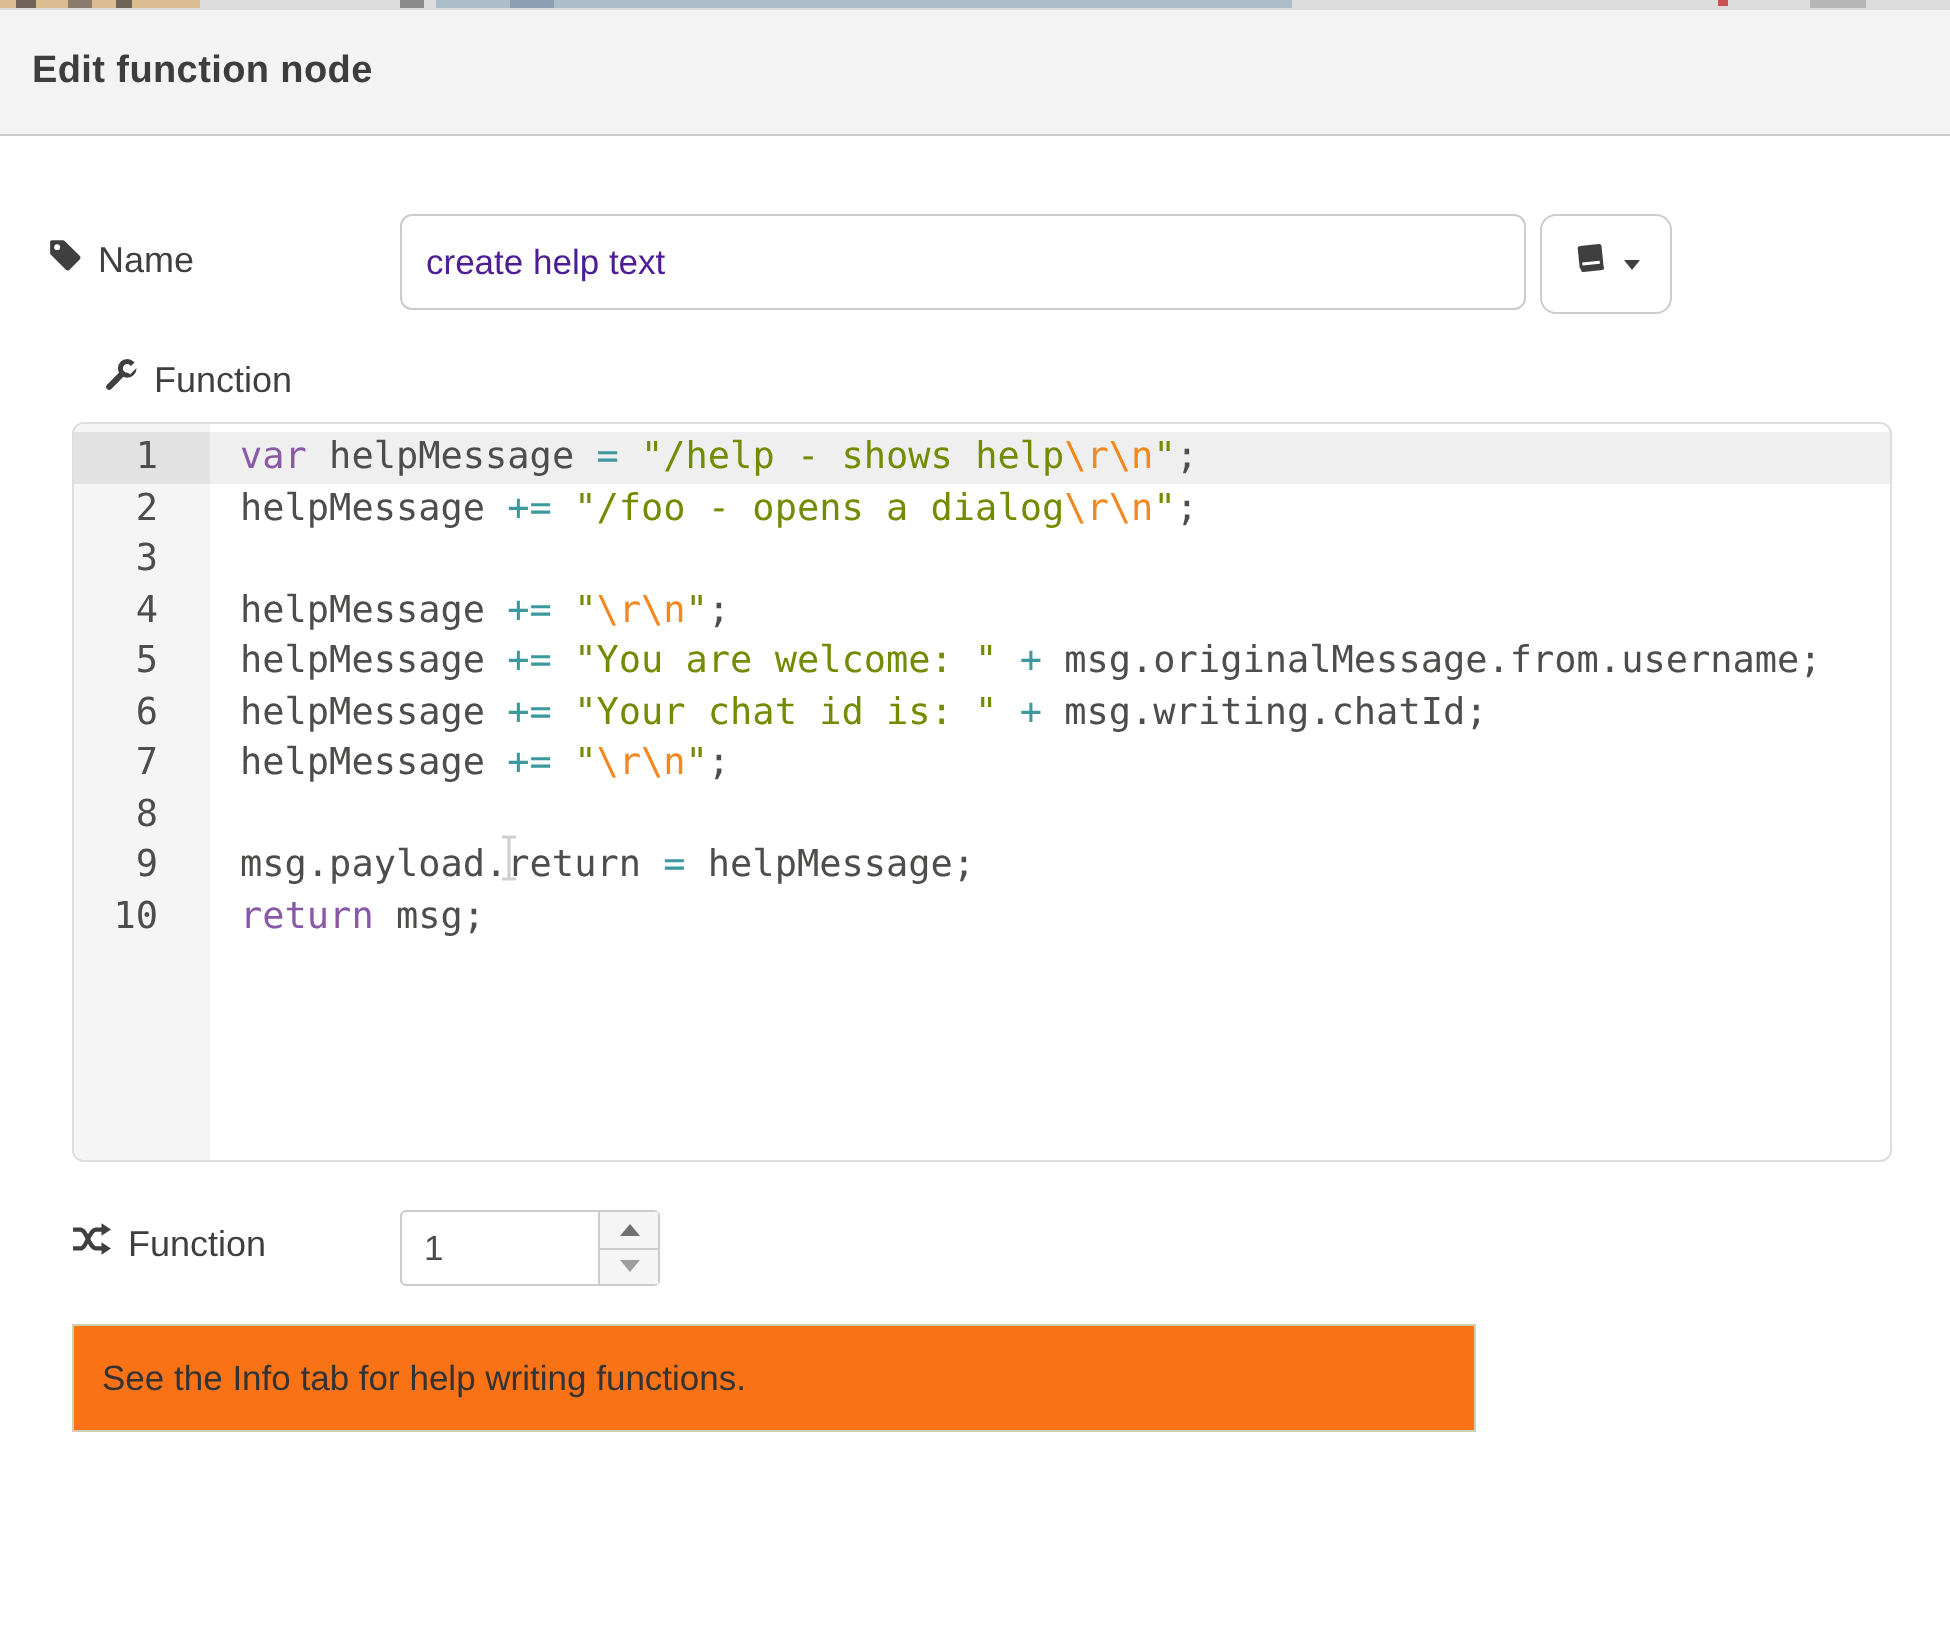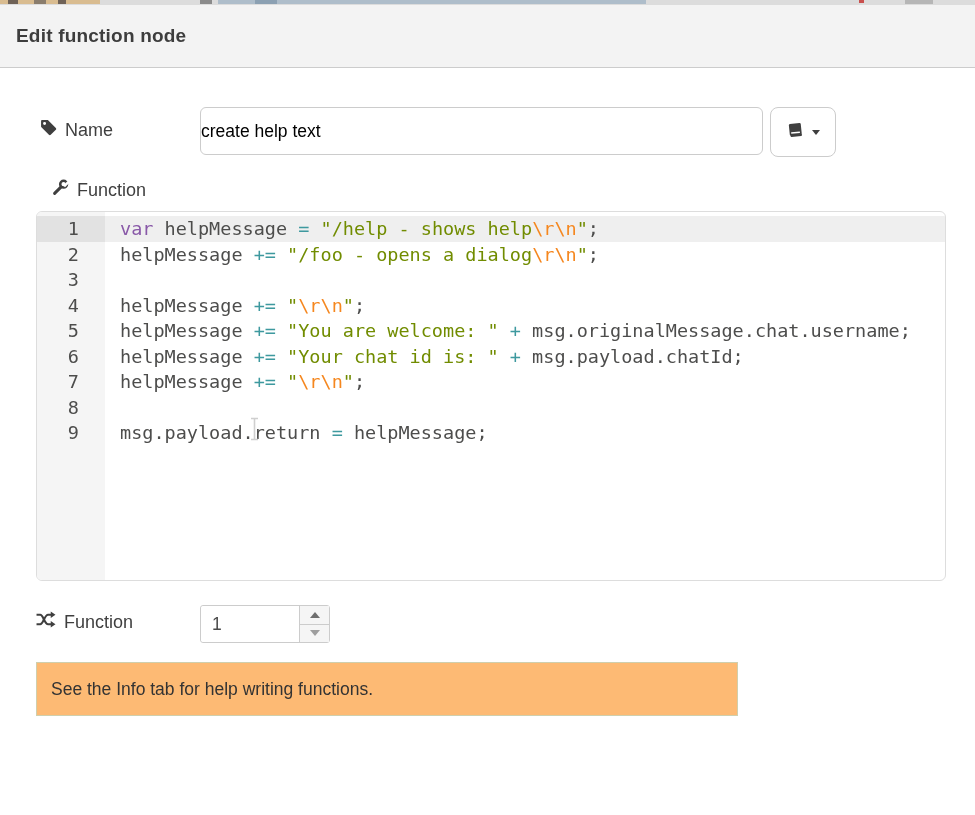--- a/index.html
+++ b/index.html
@@ -18,26 +18,26 @@
   .f-bar2{left:255px;width:22px;background:#8ba0b2}
   .f-red{left:859px;width:5px;height:3px;background:#c9504e}
   .f-g2{left:905px;width:28px;background:#b6b6b6}
 
   
   .hdr{position:absolute;top:5px;left:0;width:100%;height:63px;background:#f3f3f3;
        border-bottom:1px solid #ccc;box-sizing:border-box;display:flex;align-items:center;padding-left:16px}
   .hdr h1{margin:0;font-size:19px;font-weight:700;color:#3d3d3d;letter-spacing:.2px}
 
   .row-label{position:absolute;display:flex;align-items:center;gap:8px;font-size:18px;color:#3f3f3f}
-  #name-label{left:40px;top:119px}
+  #name-label{left:24px;top:119px}
   #function-label{left:52px;top:179px}
   #outputs-label{left:36px;top:611px}
 
   #name-input{position:absolute;left:200px;top:107px;width:563px;height:48px;box-sizing:border-box;
-       border:1px solid #ccc;border-radius:6px;font-size:17.5px;color:#000000;padding:0 0;
+       border:1px solid #ccc;border-radius:6px;font-size:17.5px;color:#4c1d95;padding:0 12px;
        font-family:inherit;outline:none;background:#fff}
   #library-button{position:absolute;left:770px;top:107px;width:66px;height:50px;box-sizing:border-box;
        background:#fff;border:1px solid #ccc;border-radius:8px;display:flex;align-items:center;
        justify-content:center;gap:7px;cursor:pointer}
   .caret{width:0;height:0;border-left:4.5px solid transparent;border-right:4.5px solid transparent;
        border-top:5.5px solid #3f3f3f}
 
   
   #editor{position:absolute;left:36px;top:211px;width:910px;height:370px;box-sizing:border-box;
        border:1px solid #ddd;border-radius:6px;background:#fff;overflow:hidden;
@@ -64,21 +64,21 @@
   .spin-btns{width:29px;flex:none;display:flex;flex-direction:column;border-left:1px solid #ccc}
   .spin-btn{flex:1;display:flex;align-items:center;justify-content:center;background:#f5f5f5;cursor:pointer}
   .spin-btn.up{border-bottom:1px solid #ccc}
   .tri-up{width:0;height:0;border-left:5px solid transparent;border-right:5px solid transparent;
        border-bottom:6.5px solid #6f6f6f}
   .tri-down{width:0;height:0;border-left:5px solid transparent;border-right:5px solid transparent;
        border-top:6.5px solid #9e9e9e}
 
   
   #tip{position:absolute;left:36px;top:662px;width:702px;height:54px;box-sizing:border-box;
-       background:#fdba74;border:1px solid #cfcfad;display:flex;align-items:center;
+       background:#f97316;border:1px solid #cfcfad;display:flex;align-items:center;
        padding-left:14px;font-size:17.5px;color:#333}
 
   
   .btn{position:absolute;top:762px;height:40px;box-sizing:border-box;background:#f1f1f1;
        border:1px solid #ccc;border-radius:2px;font-size:18px;color:#4f4f4f;display:flex;
        align-items:center;justify-content:center;cursor:pointer;font-family:inherit}
   #ok-button{left:785px;width:71px}
   #cancel-button{left:848px;width:109px}
 </style>
 </head>
@@ -149,37 +149,41 @@
         <div class="code-line">
           <span class="ln">3</span>
           <span class="code"></span>
         </div>
         <div class="code-line">
           <span class="ln">4</span>
           <span class="code"><span class="tk-txt">helpMessage </span><span class="tk-op">+=</span><span class="tk-txt"> </span><span class="tk-str">"</span><span class="tk-esc">\r\n</span><span class="tk-str">"</span><span class="tk-txt">;</span></span>
         </div>
         <div class="code-line">
           <span class="ln">5</span>
-          <span class="code"><span class="tk-txt">helpMessage </span><span class="tk-op">+=</span><span class="tk-txt"> </span><span class="tk-str">"You are welcome: "</span><span class="tk-txt"> </span><span class="tk-op">+</span><span class="tk-txt"> msg.originalMessage.chat.username;</span></span>
+          <span class="code"><span class="tk-txt">helpMessage </span><span class="tk-op">+=</span><span class="tk-txt"> </span><span class="tk-str">"You are welcome: "</span><span class="tk-txt"> </span><span class="tk-op">+</span><span class="tk-txt"> msg.originalMessage.from.username;</span></span>
         </div>
         <div class="code-line">
           <span class="ln">6</span>
-          <span class="code"><span class="tk-txt">helpMessage </span><span class="tk-op">+=</span><span class="tk-txt"> </span><span class="tk-str">"Your chat id is: "</span><span class="tk-txt"> </span><span class="tk-op">+</span><span class="tk-txt"> msg.payload.chatId;</span></span>
+          <span class="code"><span class="tk-txt">helpMessage </span><span class="tk-op">+=</span><span class="tk-txt"> </span><span class="tk-str">"Your chat id is: "</span><span class="tk-txt"> </span><span class="tk-op">+</span><span class="tk-txt"> msg.writing.chatId;</span></span>
         </div>
         <div class="code-line">
           <span class="ln">7</span>
           <span class="code"><span class="tk-txt">helpMessage </span><span class="tk-op">+=</span><span class="tk-txt"> </span><span class="tk-str">"</span><span class="tk-esc">\r\n</span><span class="tk-str">"</span><span class="tk-txt">;</span></span>
         </div>
         <div class="code-line">
           <span class="ln">8</span>
           <span class="code"></span>
         </div>
         <div class="code-line">
           <span class="ln">9</span>
           <span class="code"><span class="tk-txt">msg.payload.return </span><span class="tk-op">=</span><span class="tk-txt"> helpMessage;</span></span>
+        </div>
+        <div class="code-line">
+          <span class="ln">10</span>
+          <span class="code"><span class="tk-kw">return</span><span class="tk-txt"> msg;</span></span>
         </div>
       </div>
   </div>
   <span id="ibeam">
     <svg width="11" height="24" viewBox="0 0 11 24">
       <g stroke="#cfcfcf" stroke-width="1.6" fill="none">
         <path d="M2 1.5h7M5.5 1.5v21M2 22.5h7"></path>
       </g>
     </svg>
   </span>

